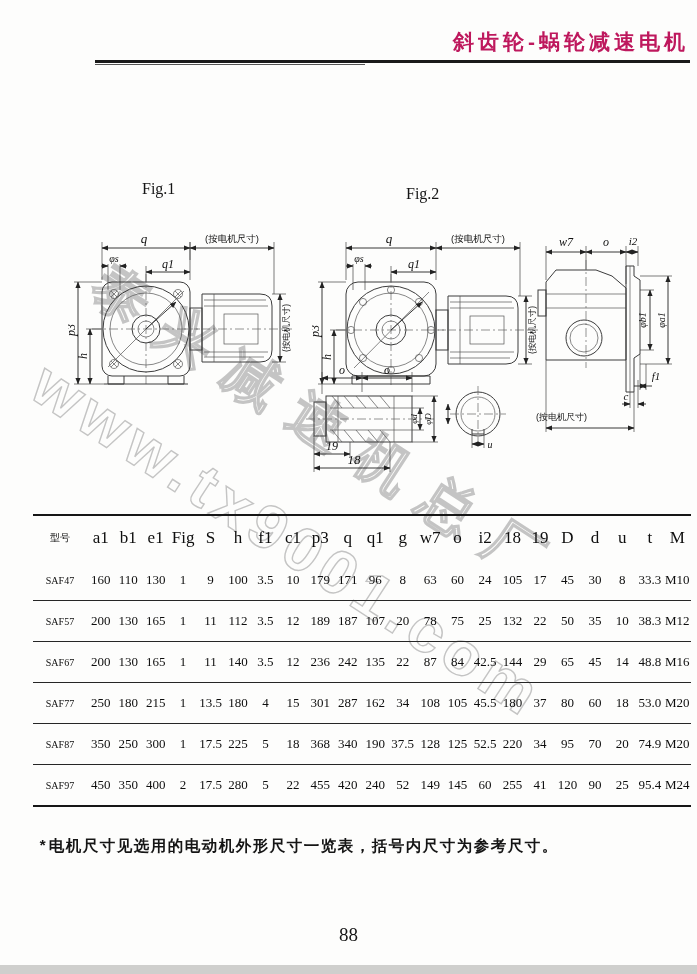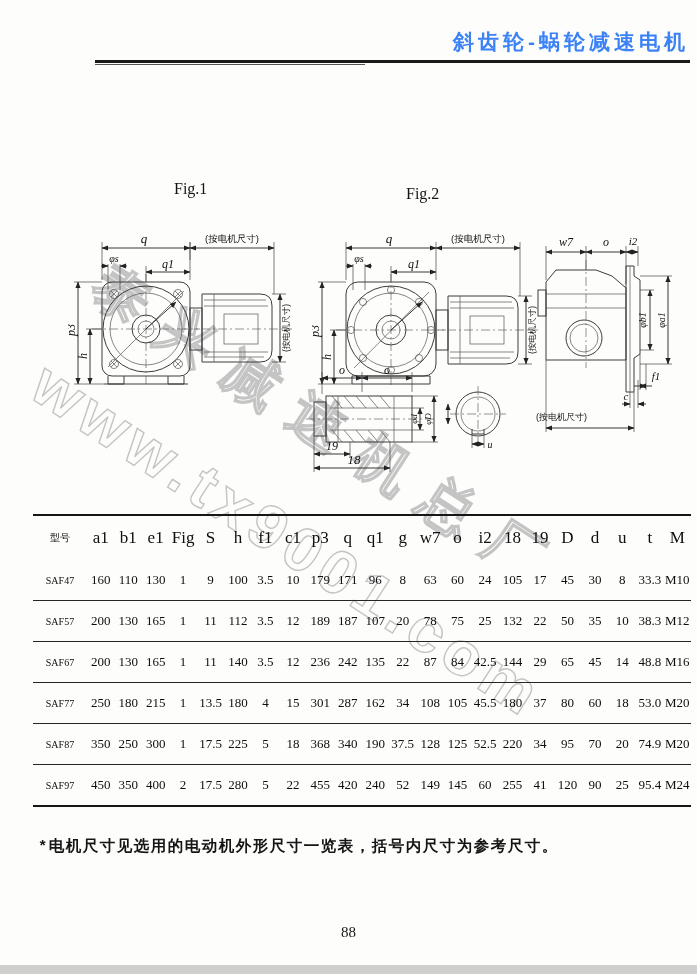--- a/index.html
+++ b/index.html
@@ -3,31 +3,31 @@
 <meta charset="utf-8">
 <style>
   html,body { margin:0; padding:0; background:#ffffff; }
   .page {
     position:relative; width:697px; height:974px; background:#fdfdfc;
     overflow:hidden; font-family:"Liberation Serif", serif; color:#151515;
   }
   
   .doc-title {
     position:absolute; top:28px; right:8px; font-size:21px; font-weight:700;
-    letter-spacing:4px; font-family:"Liberation Sans", sans-serif; color:#3b82f6;
+    letter-spacing:4px; font-family:"Liberation Sans", sans-serif; color:#be185d;
   }
   .header-rule  { position:absolute; top:60px; left:95px; width:595px; height:3px; background:#1a1a1a; }
   .header-rule2 { position:absolute; top:64px; left:95px; width:270px; height:1px; background:#555; }
   .page-title {
     position:absolute; top:111px; left:0; width:100%; text-align:center;
     font-size:18px; font-weight:700; letter-spacing:1px;
     font-family:"Liberation Sans", sans-serif;
   }
   .fig-label { position:absolute; font-size:16px; font-family:"Liberation Serif", serif; }
-  #fig1-label { left:142px; top:180px;margin-left:32px; }
+  #fig1-label { left:142px; top:180px; }
   #fig2-label { left:406px; top:185px; }
 
   
   .watermark {
     position:absolute; white-space:nowrap; font-weight:700; z-index:1;
     color:transparent; -webkit-text-stroke:1.4px rgba(150,150,150,.55);
     transform-origin:left top; font-family:"Liberation Sans", sans-serif;
     pointer-events:none;
   }
   @supports not (-webkit-text-stroke: 1px black) {
@@ -59,21 +59,21 @@
     padding:12px 0 12px 0; text-align:center; white-space:nowrap;
     font-weight:400; overflow:visible;
   }
   table.spec th:first-child, table.spec td:first-child { width:54px; font-size:10px; }
   table.spec th { font-size:17px; }
 
   .footnote {
     position:absolute; top:836px; left:38px; font-size:15.5px; font-weight:600;
     letter-spacing:1.5px; font-family:Liberation Mono, monospace; z-index:2;
   }
-  .page-number { position:absolute; top:924px; left:0; width:100%; text-align:center; font-size:15px; z-index:2; }
+  .page-number { position:absolute; top:924px; left:0; width:100%; text-align:center; font-size:19px; z-index:2; }
   .bottom-band { position:absolute; bottom:0; left:0; width:100%; height:9px; background:#cfcfcd; }
 </style>
 </head>
 <body>
 
 <div class="page">
 
   <svg width="0" height="0" style="position:absolute">
     <defs>
       <marker id="ah" viewBox="0 0 8 8" markerWidth="7.5" markerHeight="7.5" refX="7.6" refY="4" orient="auto-start-reverse">

